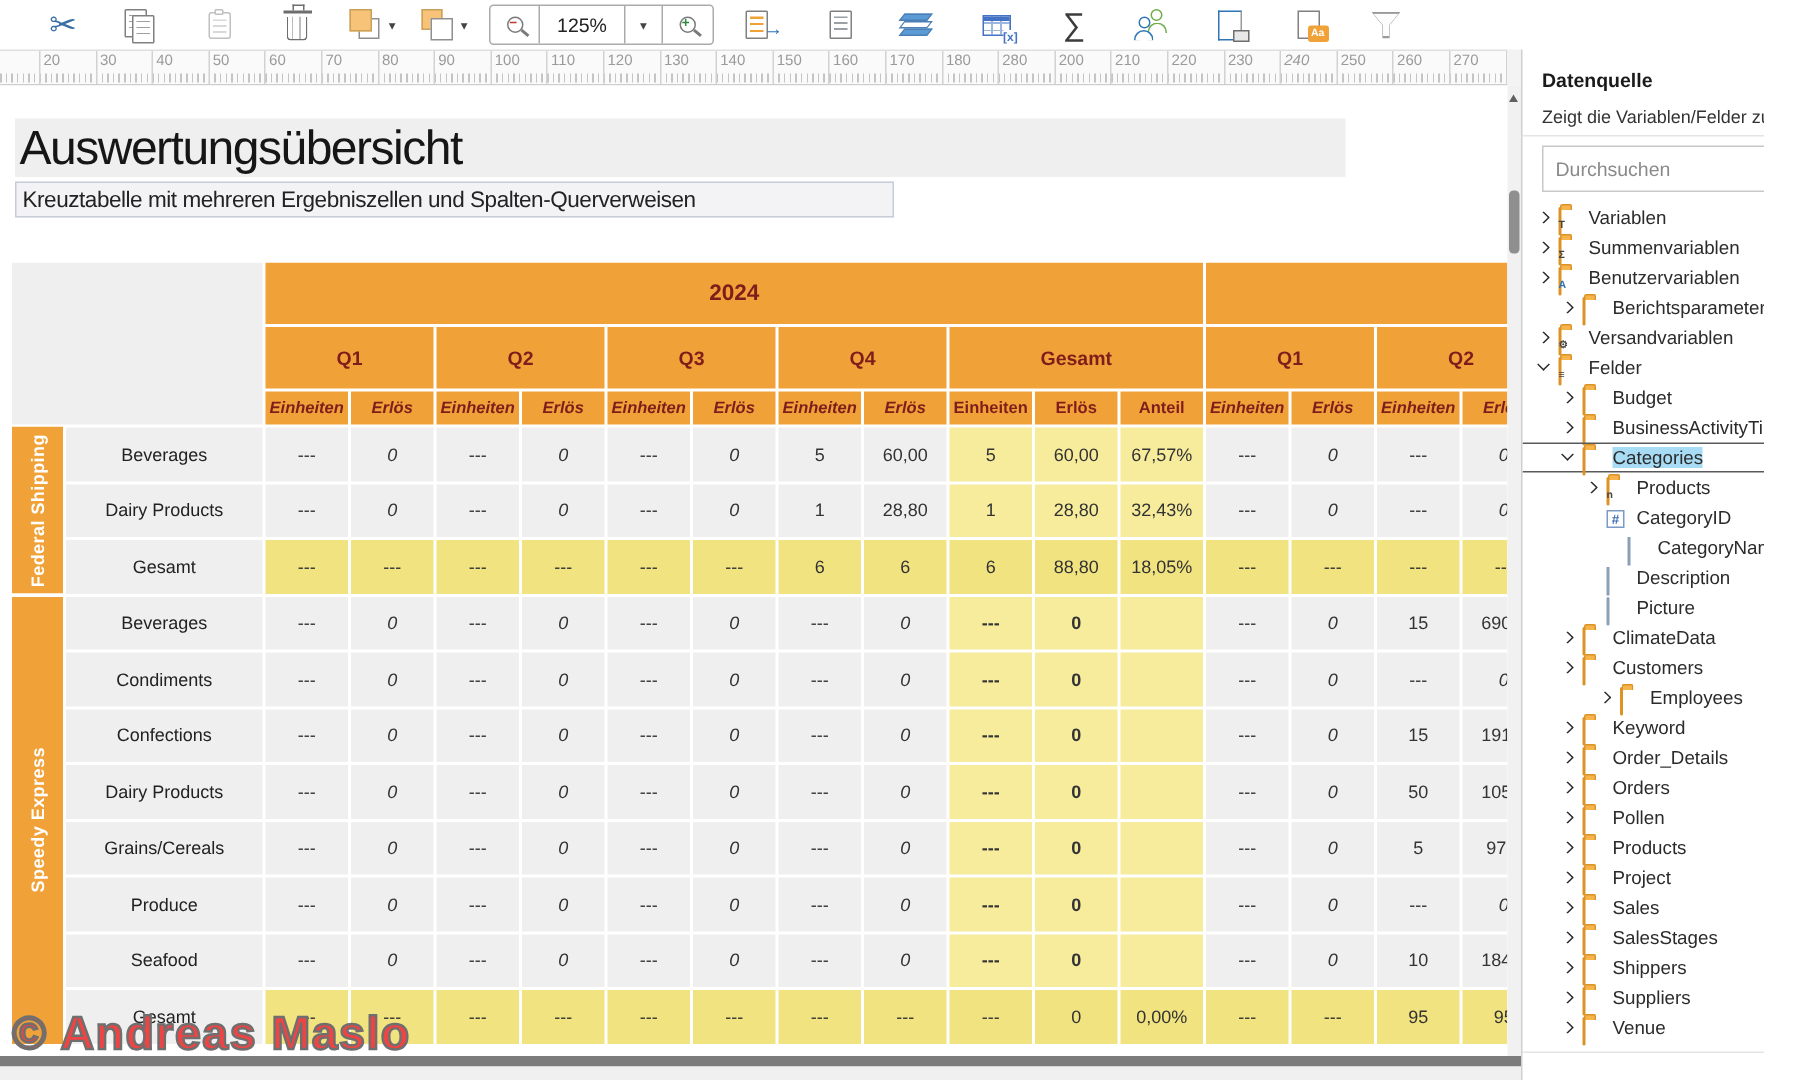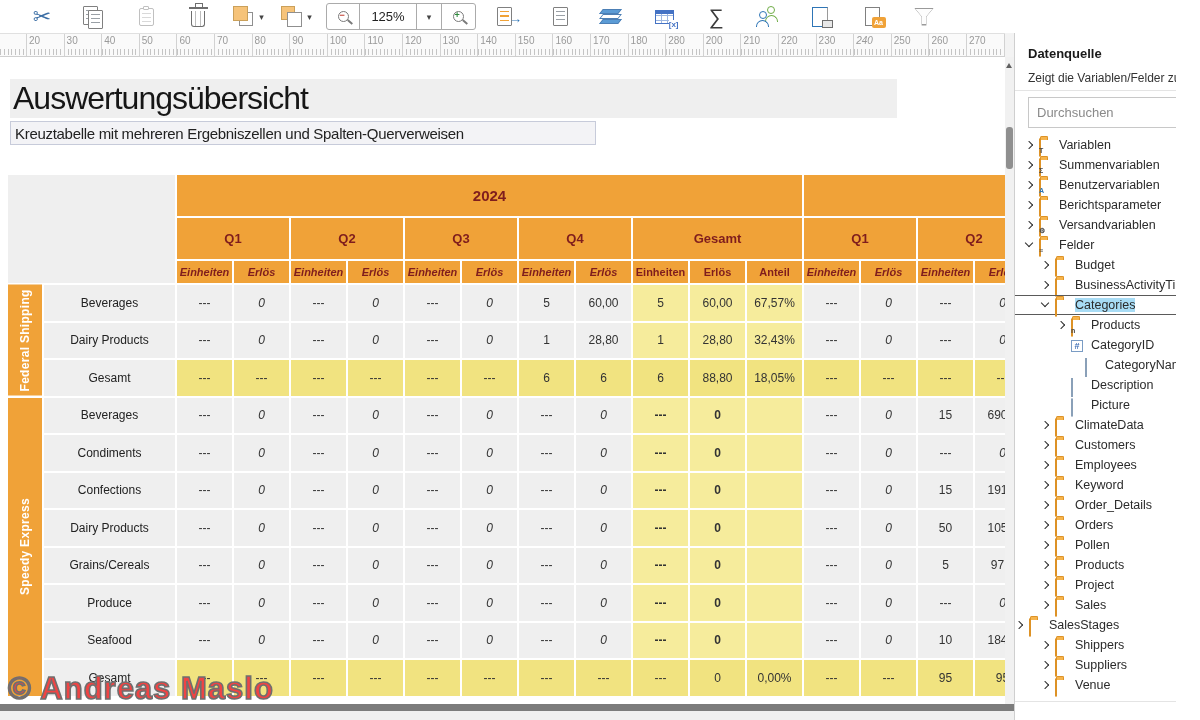--- a/index.html
+++ b/index.html
@@ -569,21 +569,21 @@
         <div class="trow" style="padding-left: 10px;">
           <span class="chev c"></span>
           <span class="ticon"><span class="folder"></span><span class="ovl">Σ</span></span>
           <span class="tlabel">Summenvariablen</span>
         </div>
         <div class="trow" style="padding-left: 10px;">
           <span class="chev c"></span>
           <span class="ticon"><span class="folder"></span><span class="ovl blue">A</span></span>
           <span class="tlabel">Benutzervariablen</span>
         </div>
-        <div class="trow" style="padding-left: 10px;">
+        <div class="trow" style="padding-left: 26px;">
           <span class="chev c"></span>
           <span class="ticon"><span class="folder"></span></span>
           <span class="tlabel">Berichtsparameter</span>
         </div>
         <div class="trow" style="padding-left: 10px;">
           <span class="chev c"></span>
           <span class="ticon"><span class="folder"></span><span class="ovl">⚙</span></span>
           <span class="tlabel">Versandvariablen</span>
         </div>
         <div class="trow" style="padding-left: 10px;">
@@ -636,21 +636,21 @@
         <div class="trow" style="padding-left: 26px;">
           <span class="chev c"></span>
           <span class="ticon"><span class="folder"></span></span>
           <span class="tlabel">ClimateData</span>
         </div>
         <div class="trow" style="padding-left: 26px;">
           <span class="chev c"></span>
           <span class="ticon"><span class="folder"></span></span>
           <span class="tlabel">Customers</span>
         </div>
-        <div class="trow" style="padding-left: 26px;">
+        <div class="trow" style="padding-left: 26px; margin-left: 25px;">
           <span class="chev c"></span>
           <span class="ticon"><span class="folder"></span></span>
           <span class="tlabel">Employees</span>
         </div>
         <div class="trow" style="padding-left: 26px;">
           <span class="chev c"></span>
           <span class="ticon"><span class="folder"></span></span>
           <span class="tlabel">Keyword</span>
         </div>
         <div class="trow" style="padding-left: 26px;">
@@ -676,21 +676,21 @@
         <div class="trow" style="padding-left: 26px;">
           <span class="chev c"></span>
           <span class="ticon"><span class="folder"></span></span>
           <span class="tlabel">Project</span>
         </div>
         <div class="trow" style="padding-left: 26px;">
           <span class="chev c"></span>
           <span class="ticon"><span class="folder"></span></span>
           <span class="tlabel">Sales</span>
         </div>
-        <div class="trow" style="">
+        <div class="trow" style="padding-left: 26px;">
           <span class="chev c"></span>
           <span class="ticon"><span class="folder"></span></span>
           <span class="tlabel">SalesStages</span>
         </div>
         <div class="trow" style="padding-left: 26px;">
           <span class="chev c"></span>
           <span class="ticon"><span class="folder"></span></span>
           <span class="tlabel">Shippers</span>
         </div>
         <div class="trow" style="padding-left: 26px;">

